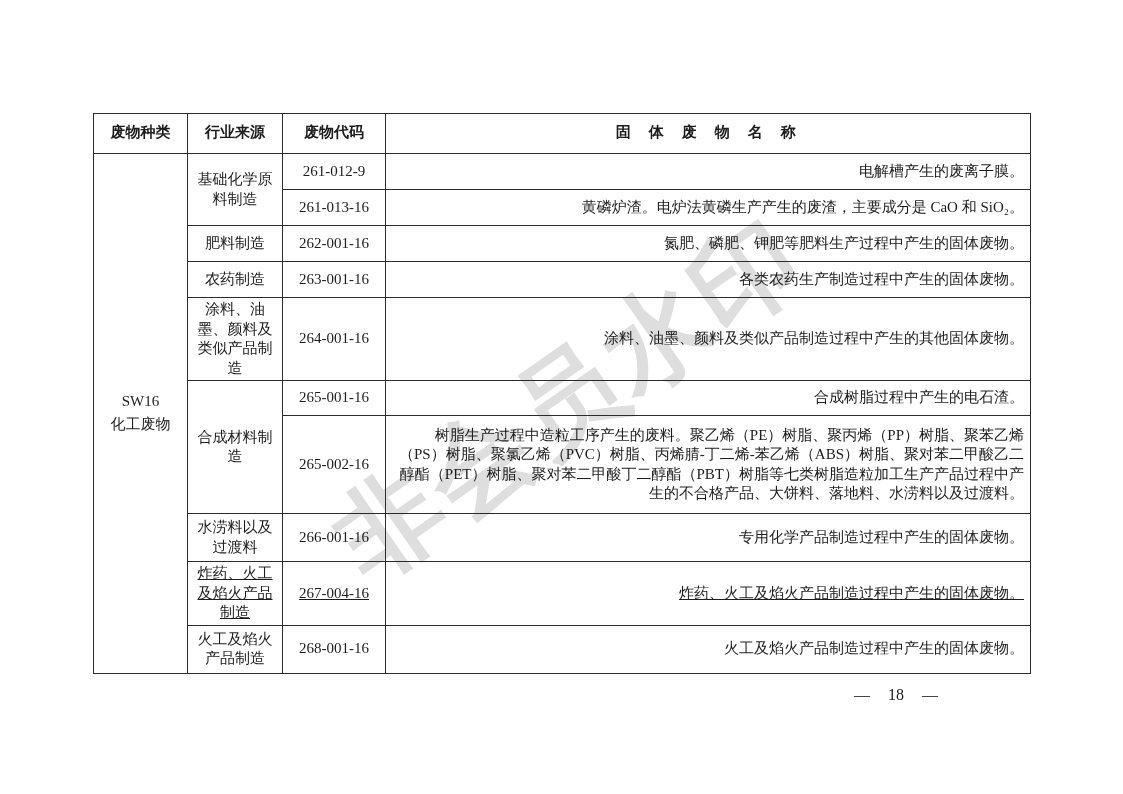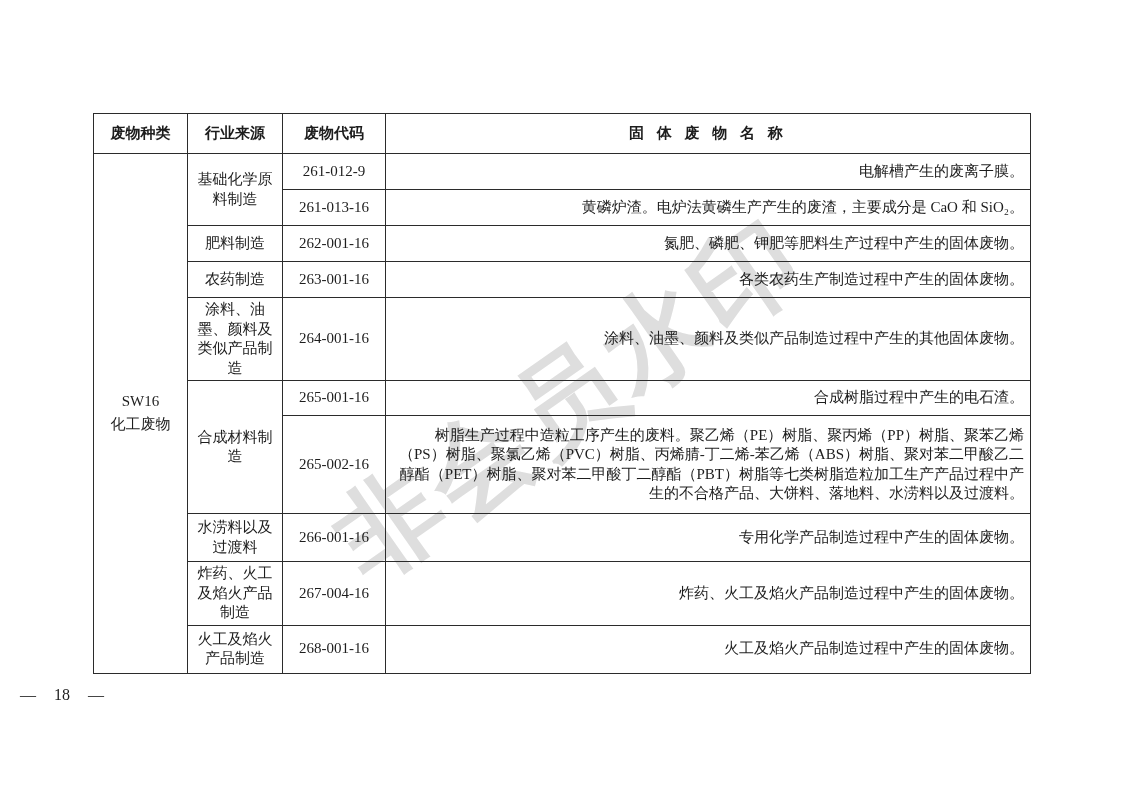--- a/index.html
+++ b/index.html
@@ -46,31 +46,31 @@
     font-weight:normal;
   }
   .waste-table th {
     font-weight:bold;
     text-align:center;
   }
   th.name-head { letter-spacing:0.30em; }
   td.c-center { text-align:center; }
   td.c-name   { text-align:right; padding-left:6px; padding-right:6px; }
   td.cat-cell { text-align:center; line-height:1.55; }
-  tr.rh-head { height:40px; }
+  tr.rh-head { height:40px;font-family:Liberation Mono, monospace; }
   tr.rh-36 { height:36px; }
   tr.rh-82 { height:82px; }
   tr.rh-35 { height:35px; }
   tr.rh-98 { height:98px; }
   tr.rh-48 { height:48px; }
-  tr.rh-52 { height:52px; }
+  tr.rh-52 { height:52px;text-decoration:underline; }
   .page-footer {
     position:absolute;
     left:0; top:686px; width:938px;
-    text-align:left;
+    text-align:right;
     font-size:16px;
     z-index:1;
     word-spacing:14px;
     padding-left:20px;
   }
 </style>
 </head>
 <body>
 
 <div class="watermark">非会员水印</div>

